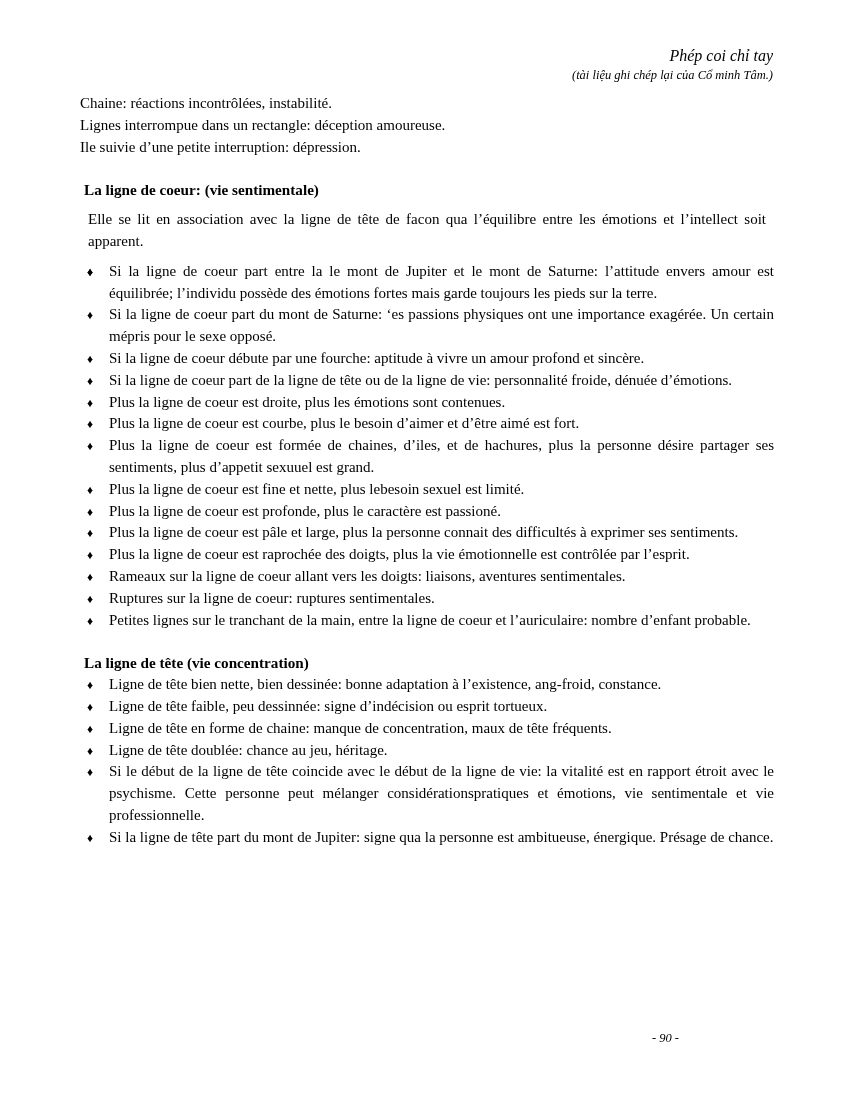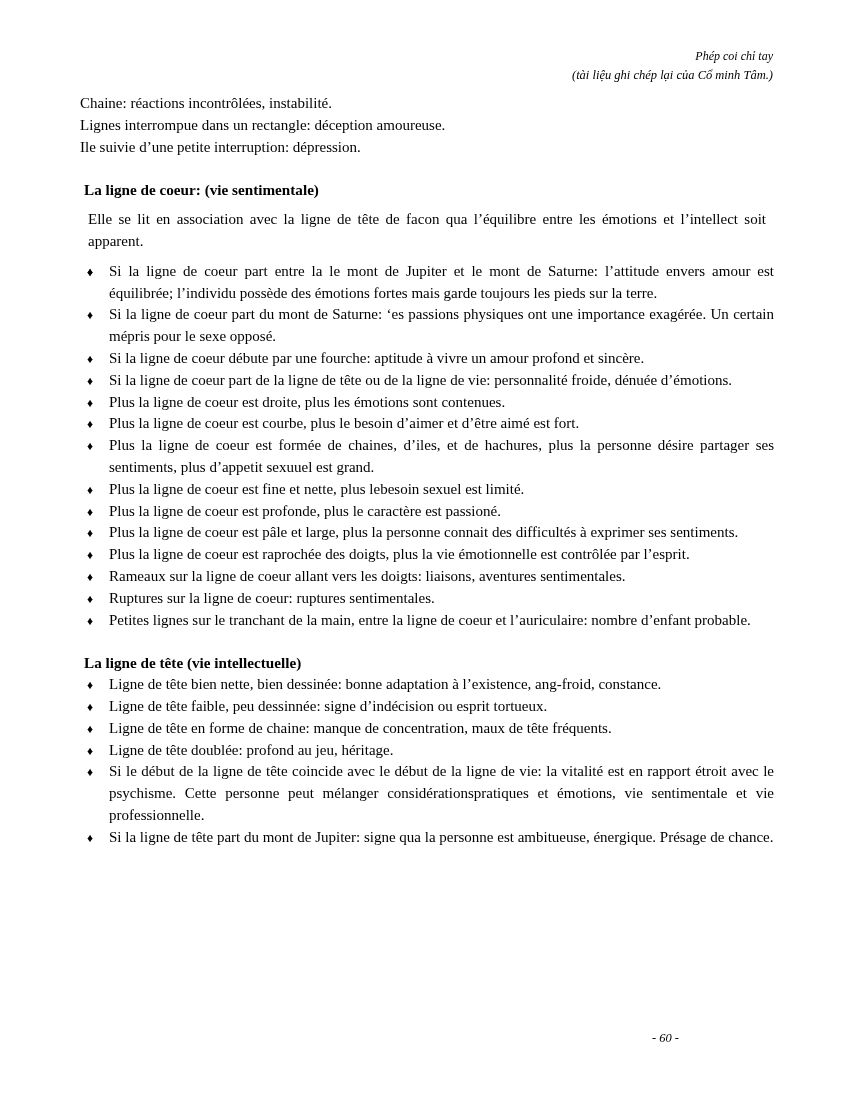--- a/index.html
+++ b/index.html
@@ -13,21 +13,21 @@
     overflow: hidden;
   }
   .header {
     position: absolute;
     top: 46px;
     right: 77px;
     text-align: right;
   }
   .header .title {
     font-style: italic;
-    font-size: 12px;
+    font-size: 16px;
     line-height: 20px;
   }
   .header .subtitle {
     font-style: italic;
     font-size: 12.5px;
     line-height: 16px;
     margin-top: 1px;
     margin-left: 13px;
   }
   .content {
@@ -105,27 +105,27 @@
             <li class="bullet-item"><span class="bullet-marker">♦</span><span class="bullet-text">Plus la ligne de coeur est fine et nette, plus lebesoin sexuel est limité.</span></li>
             <li class="bullet-item"><span class="bullet-marker">♦</span><span class="bullet-text">Plus la ligne de coeur est profonde, plus le caractère est passioné.</span></li>
             <li class="bullet-item"><span class="bullet-marker">♦</span><span class="bullet-text">Plus la ligne de coeur est pâle et large, plus la personne connait des difficultés à exprimer ses sentiments.</span></li>
             <li class="bullet-item"><span class="bullet-marker">♦</span><span class="bullet-text">Plus la ligne de coeur est raprochée des doigts, plus la vie émotionnelle est contrôlée par l’esprit.</span></li>
             <li class="bullet-item"><span class="bullet-marker">♦</span><span class="bullet-text">Rameaux sur la ligne de coeur allant vers les doigts: liaisons, aventures sentimentales.</span></li>
             <li class="bullet-item"><span class="bullet-marker">♦</span><span class="bullet-text">Ruptures sur la ligne de coeur: ruptures sentimentales.</span></li>
             <li class="bullet-item"><span class="bullet-marker">♦</span><span class="bullet-text">Petites lignes sur le tranchant de la main, entre la ligne de coeur et l’auriculaire: nombre d’enfant probable.</span></li>
           </ul>
         </div>
         <div class="section">
-          <div class="section-heading">La ligne de tête (vie intellectuelle)</div>
+          <div class="section-heading">La ligne de tête (vie concentration)</div>
           <ul class="bullet-list">
             <li class="bullet-item"><span class="bullet-marker">♦</span><span class="bullet-text">Ligne de tête bien nette, bien dessinée: bonne adaptation à l’existence, ang-froid, constance.</span></li>
             <li class="bullet-item"><span class="bullet-marker">♦</span><span class="bullet-text">Ligne de tête faible, peu dessinnée: signe d’indécision ou esprit tortueux.</span></li>
             <li class="bullet-item"><span class="bullet-marker">♦</span><span class="bullet-text">Ligne de tête en forme de chaine: manque de concentration, maux de tête fréquents.</span></li>
-            <li class="bullet-item"><span class="bullet-marker">♦</span><span class="bullet-text">Ligne de tête doublée: profond au jeu, héritage.</span></li>
+            <li class="bullet-item"><span class="bullet-marker">♦</span><span class="bullet-text">Ligne de tête doublée: chance au jeu, héritage.</span></li>
             <li class="bullet-item"><span class="bullet-marker">♦</span><span class="bullet-text">Si le début de la ligne de tête coincide avec le début de la ligne de vie: la vitalité est en rapport étroit avec le psychisme. Cette personne peut mélanger considérationspratiques et émotions, vie sentimentale et vie professionnelle.</span></li>
             <li class="bullet-item"><span class="bullet-marker">♦</span><span class="bullet-text">Si la ligne de tête part du mont de Jupiter: signe qua la personne est ambitueuse, énergique. Présage de chance.</span></li>
           </ul>
         </div>
       </div>
   </div>
 
-  <div class="footer">- 60 -</div>
+  <div class="footer">- 90 -</div>
 </div>
 
 </body></html>

